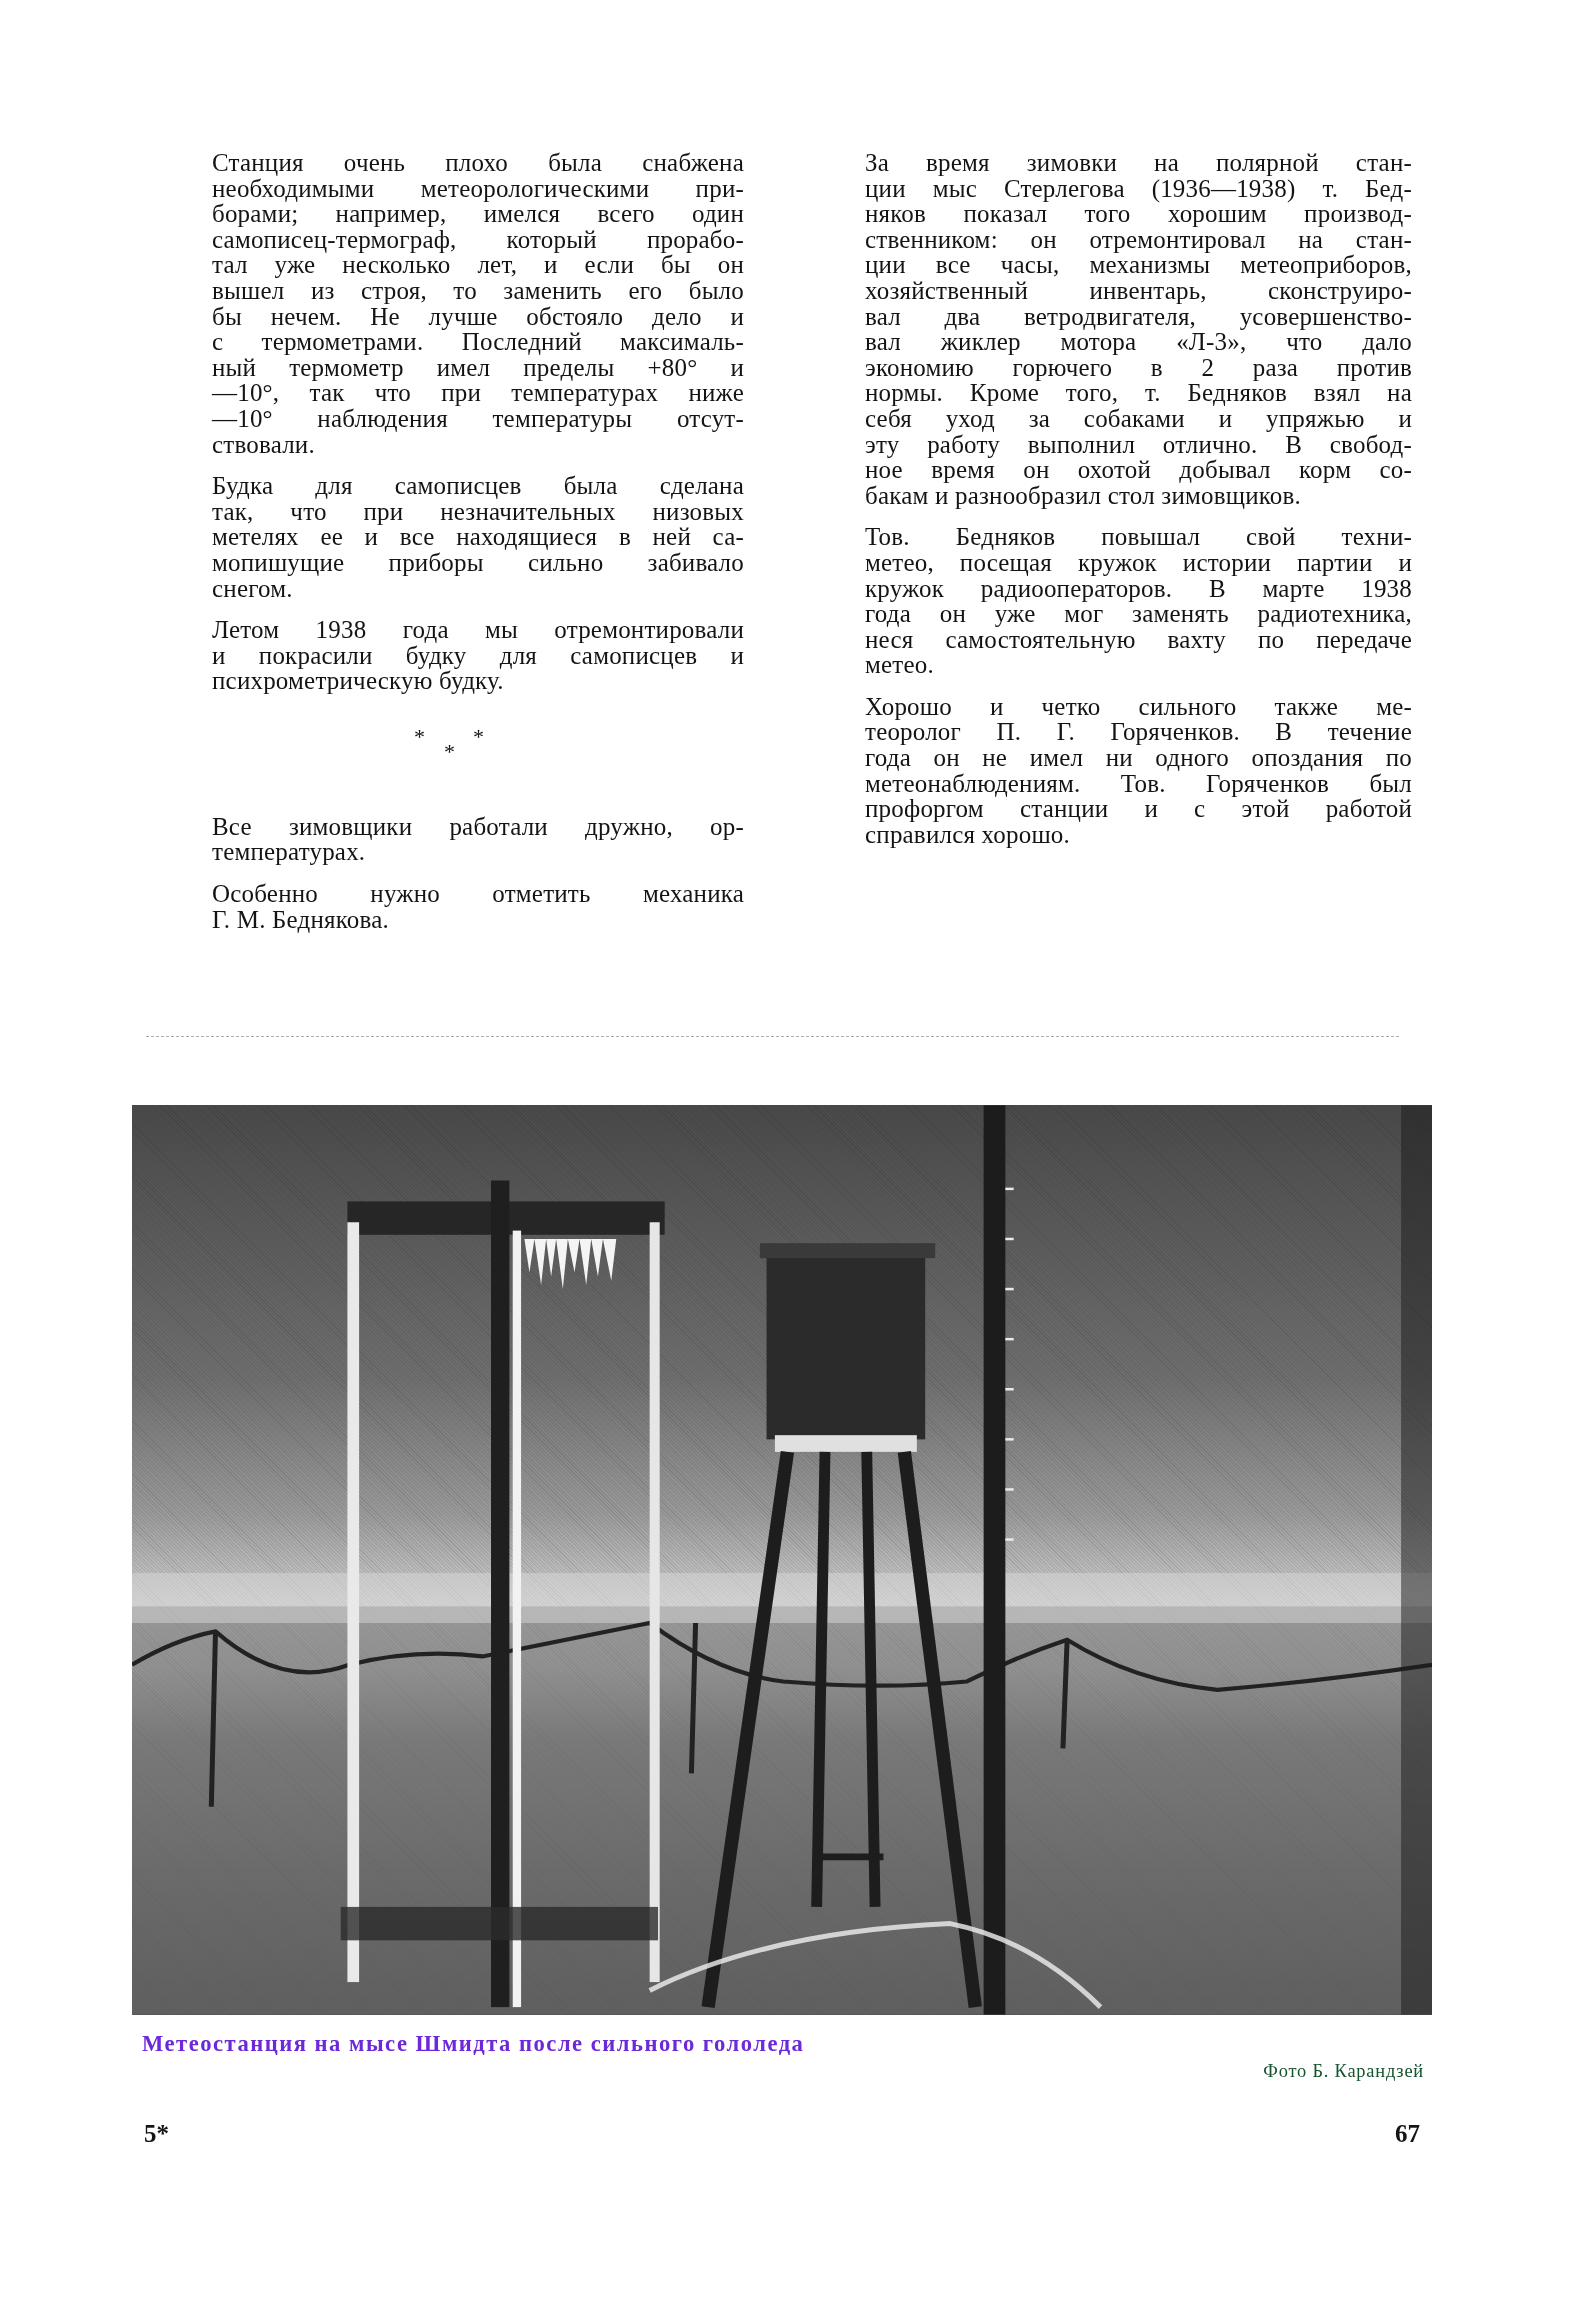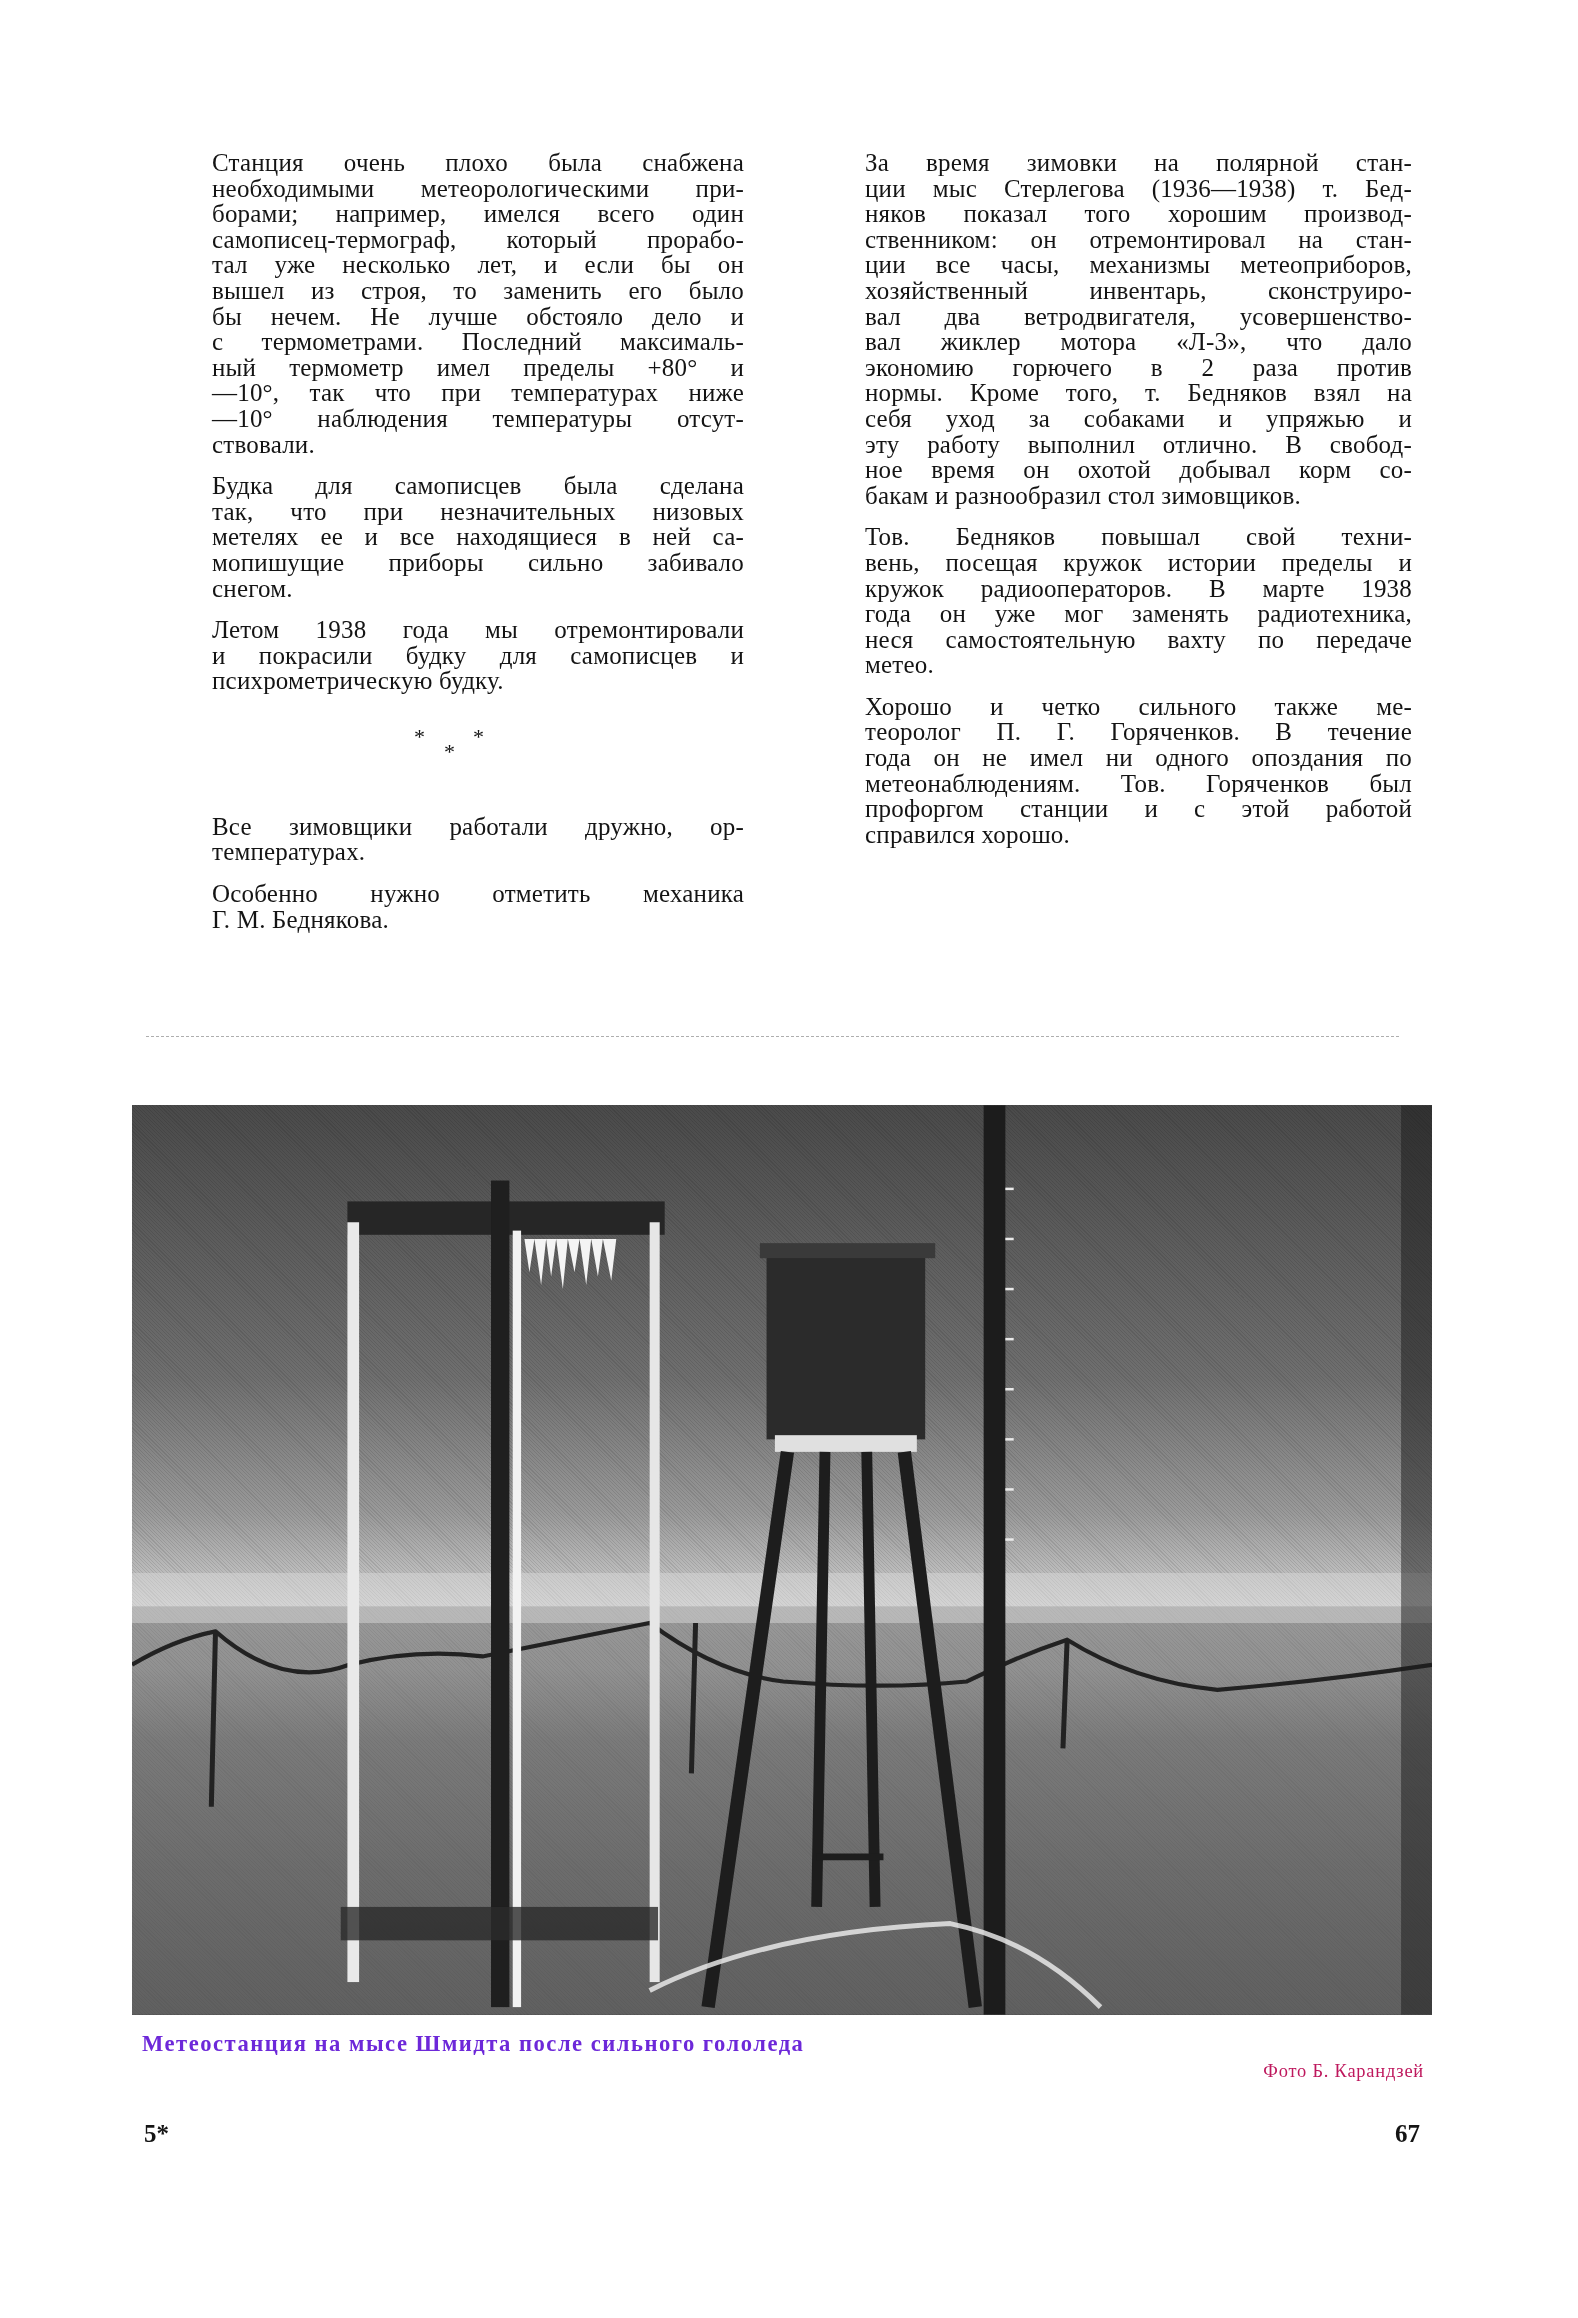--- a/index.html
+++ b/index.html
@@ -17,21 +17,21 @@
   .rule { position: absolute; left: 146px; top: 1036px; width: 1253px; height: 0;
           border-top: 1.7px dashed #9a9a9a; opacity: .8; }
   .photo { position: absolute; left: 132px; top: 1105px; width: 1300px; height: 910px;
            background:
              repeating-linear-gradient(45deg, rgba(0,0,0,.10) 0 0.8px, transparent 0.8px 2.5px),
              linear-gradient(180deg, #4a4a4a 0%, #6f6f6f 30%, #9a9a9a 45%, #cfcfcf 55%, #bdbdbd 62%, #8a8a8a 70%, #6a6a6a 85%, #505050 100%);
            overflow: hidden; }
   .photo svg { position: absolute; left: 0; top: 0; }
   .caption { position: absolute; left: 142px; top: 2031px; font-size: 22.6px; font-weight: bold;
              letter-spacing: 1.5px; color: #6d28d9; }
-  .credit { position: absolute; right: 155px; top: 2061px; font-size: 18.4px; letter-spacing: 0.8px; color: #be185d; }
+  .credit { position: absolute; right: 155px; top: 2061px; font-size: 18.4px; letter-spacing: 0.8px; color: #14532d; }
   .folio-left { position: absolute; left: 144px; top: 2120px; font-size: 25px; font-weight: bold; }
   .folio-right { position: absolute; right: 159px; top: 2120px; font-size: 25px; font-weight: bold; }
 </style>
 </head>
 <body>
 
 <div class="col col-left">
   <p class="para">
     <span class="line">Станция очень плохо была снабжена</span>
     <span class="line">необходимыми метеорологическими при-</span>
@@ -85,21 +85,21 @@
     <span class="line">вал жиклер мотора «Л-3», что дало</span>
     <span class="line">экономию горючего в 2 раза против</span>
     <span class="line">нормы. Кроме того, т. Бедняков взял на</span>
     <span class="line">себя уход за собаками и упряжью и</span>
     <span class="line">эту работу выполнил отлично. В свобод-</span>
     <span class="line">ное время он охотой добывал корм со-</span>
     <span class="line last">бакам и разнообразил стол зимовщиков.</span>
   </p>
   <p class="para">
     <span class="line">Тов. Бедняков повышал свой техни-</span>
-    <span class="line">вень, посещая кружок истории пределы и</span>
+    <span class="line">метео, посещая кружок истории партии и</span>
     <span class="line">кружок радиооператоров. В марте 1938</span>
     <span class="line">года он уже мог заменять радиотехника,</span>
     <span class="line">неся самостоятельную вахту по передаче</span>
     <span class="line last">метео.</span>
   </p>
   <p class="para">
     <span class="line">Хорошо и четко сильного также ме-</span>
     <span class="line">теоролог П. Г. Горяченков. В течение</span>
     <span class="line">года он не имел ни одного опоздания по</span>
     <span class="line">метеонаблюдениям. Тов. Горяченков был</span>

